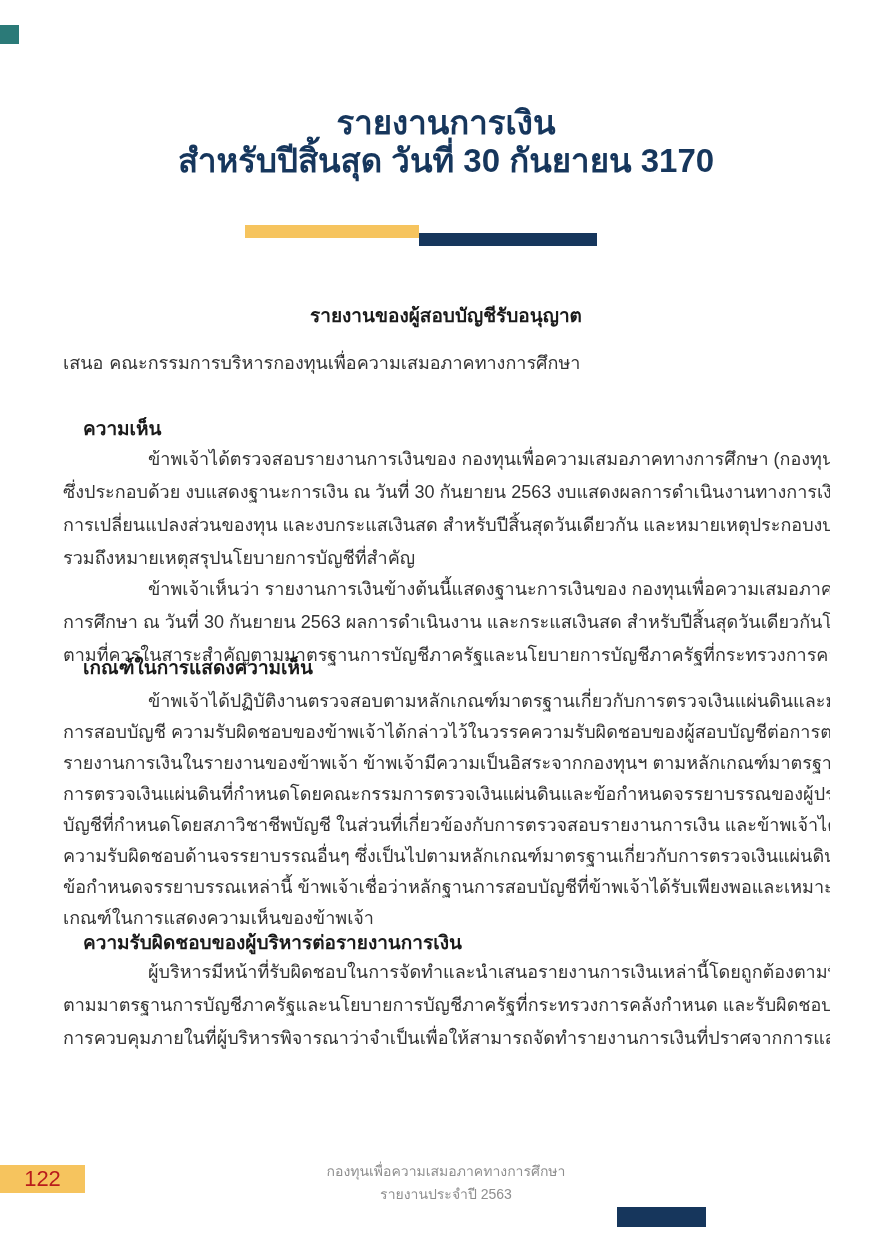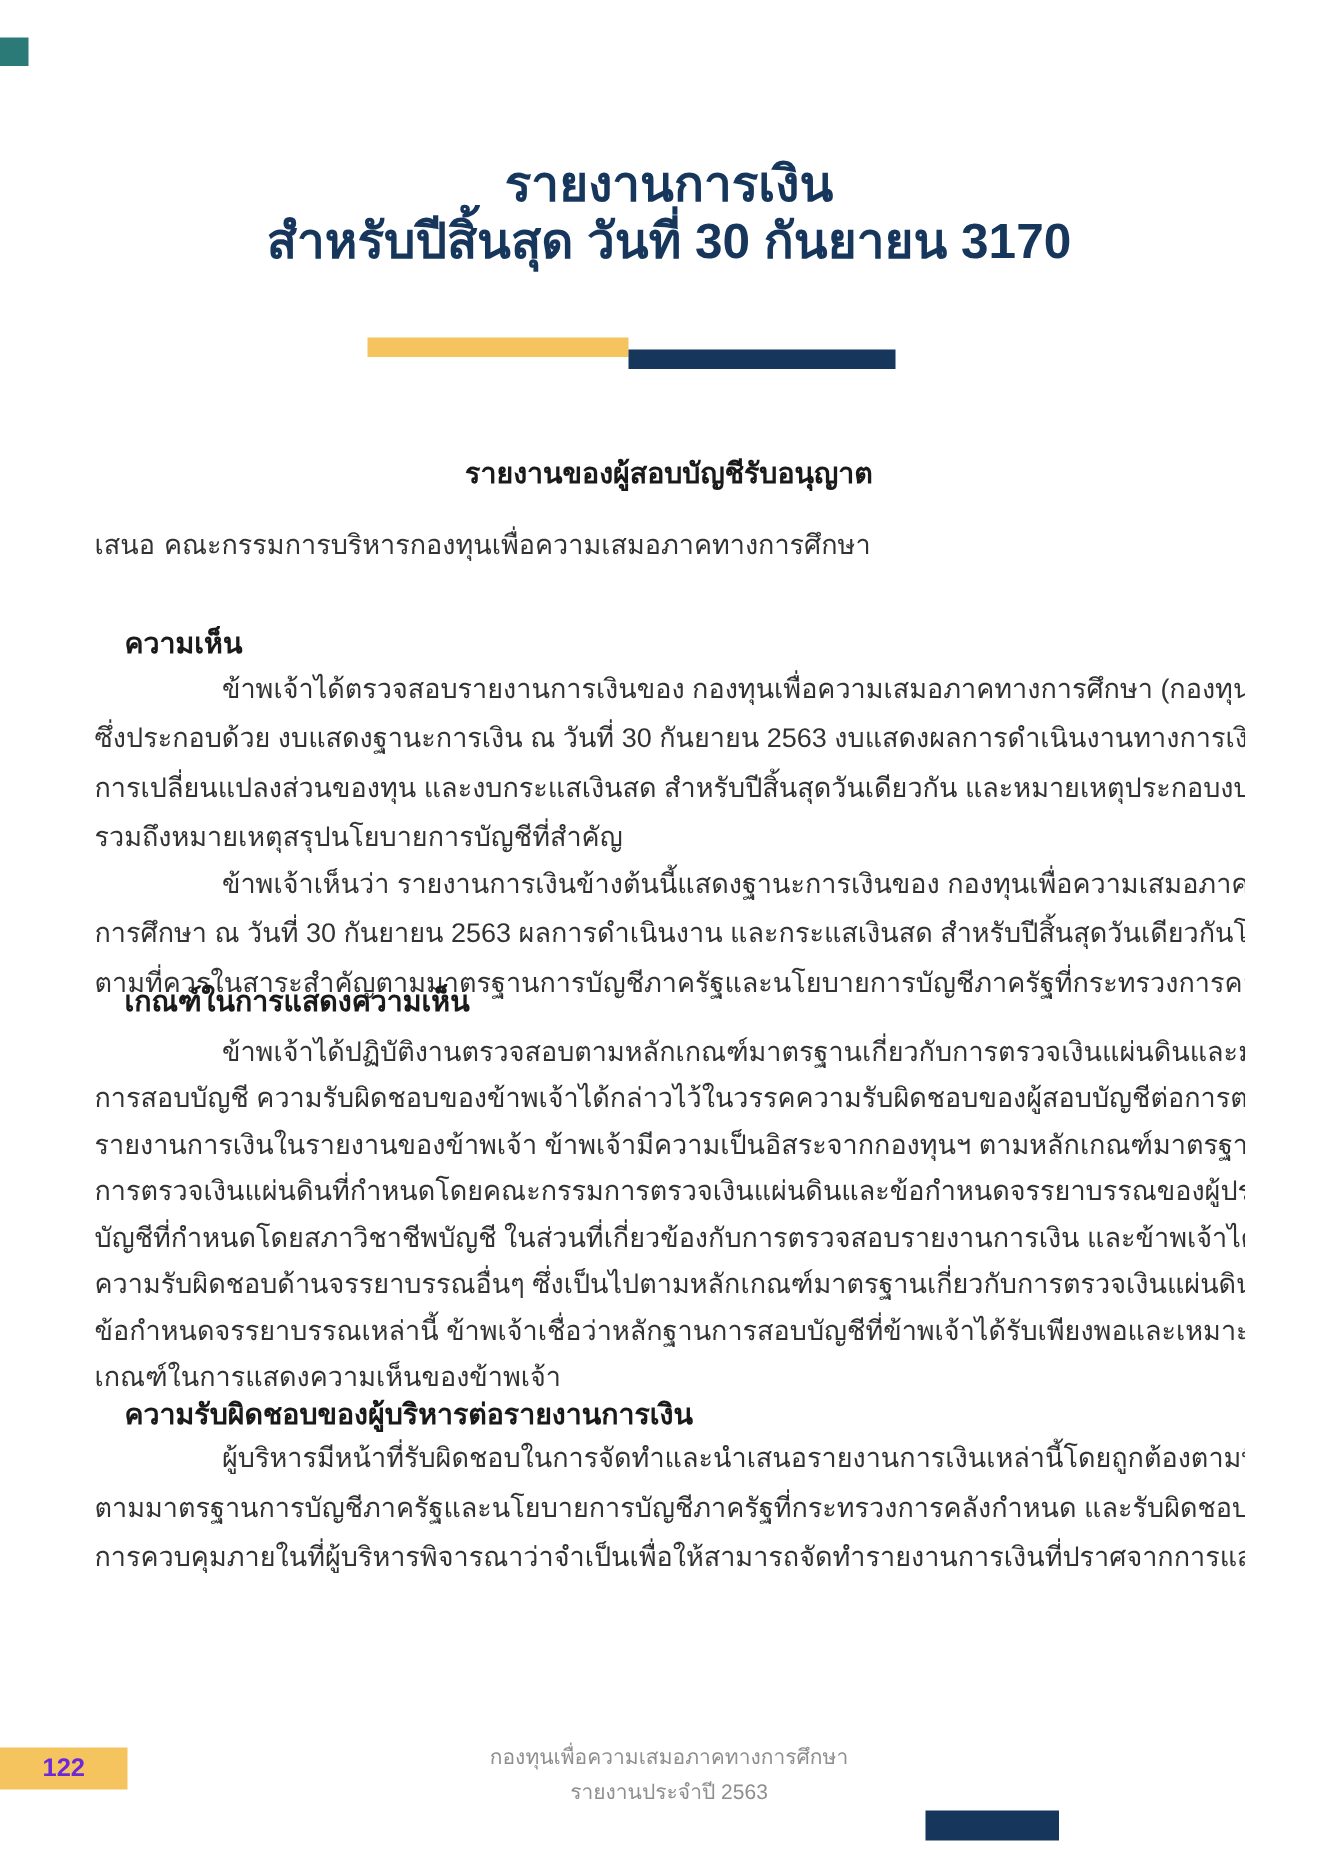--- a/index.html
+++ b/index.html
@@ -85,21 +85,21 @@
     position: absolute; left: 0; top: 1160px; width: 892px;
     text-align: center;
     color: #8E8E8E;
     font-size: 14px; line-height: 23px;
   }
   .page-number-box {
     position: absolute; left: 0; top: 1165px;
     width: 85px; height: 28px;
     background: #F6C45E;
     display: flex; align-items: center; justify-content: center;
-    font-size: 17px; font-weight: bold; color: #6d28d9;
+    font-size: 22px; font-weight: normal; color: #b91c1c;
   }
 </style>
 </head>
 <body>
 
 <div class="page">
 
   <div class="corner-teal"></div>
 
   <div class="doc-title">

